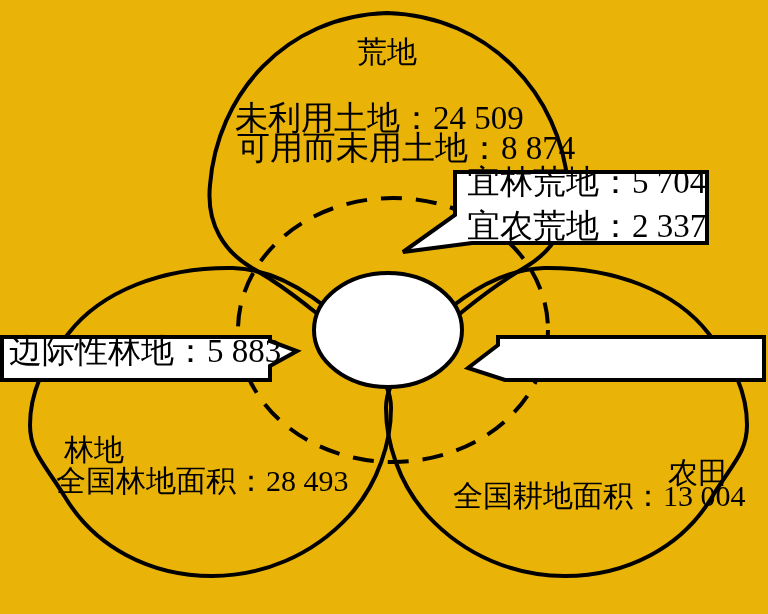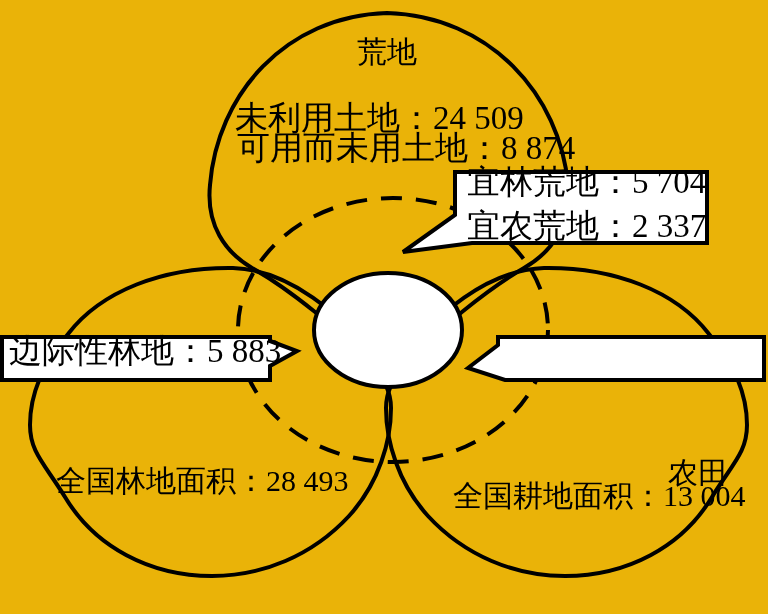--- a/index.html
+++ b/index.html
@@ -77,20 +77,21 @@
   <div class="txt fs29" style="left:237px; top:131px;">可用而未用土地：8 874</div>
 
   <div class="txt fs29" style="left:467px; top:165px;">宜林荒地：5 704</div>
 
   <div class="txt fs29" style="left:467px; top:209px;">宜农荒地：2 337</div>
 
 
   <div class="txt fs29" style="left:9px; top:334px;">边际性林地：5 883</div>
 
 
+  <div class="txt fs30" style="left:64px; top:434px;">林地</div>
 
   <div class="txt fs30" style="left:56px; top:465px;text-align:right;">全国林地面积：28 493</div>
 
   <div class="txt fs30" style="left:668px; top:436px;margin-top:21px;">农田</div>
 
   <div class="txt fs30" style="left:413px; top:480px;margin-left:40px;">全国耕地面积：13 004</div>
 
 </div>
 
 </body></html>

